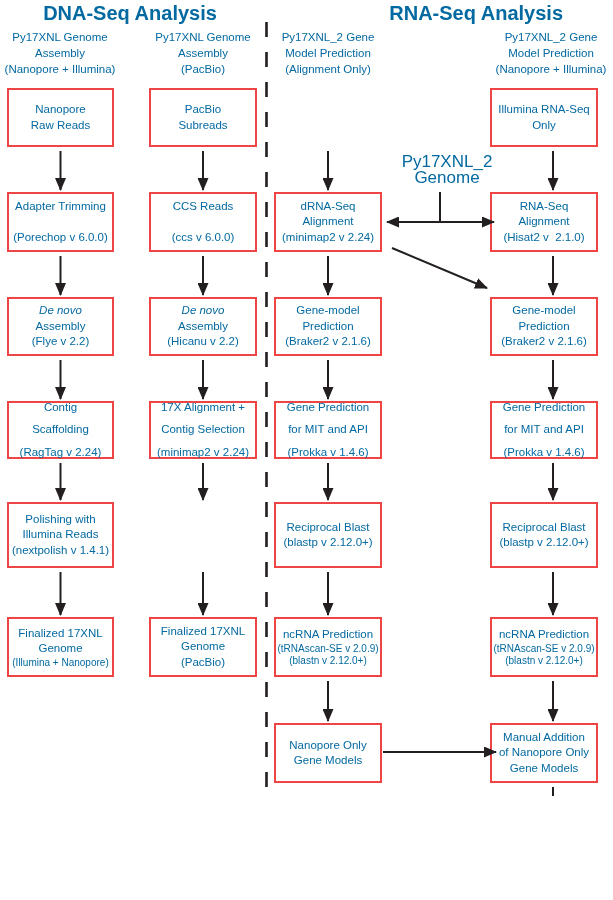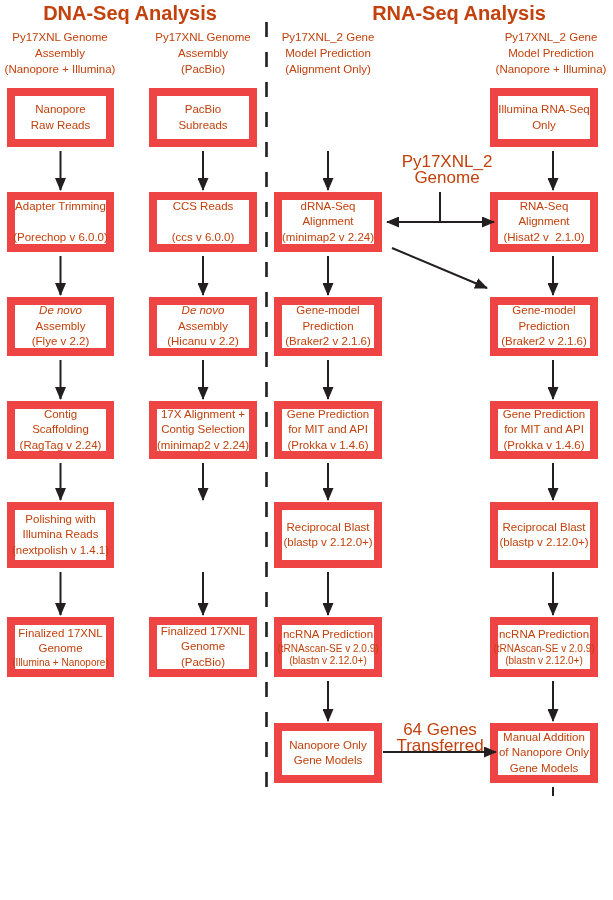--- a/index.html
+++ b/index.html
@@ -1,50 +1,50 @@
 <!DOCTYPE html>
 <html><head>
 <meta charset="utf-8">
 <style>
   html,body{margin:0;padding:0;background:#ffffff;}
   #canvas{
     position:relative;width:613px;height:796px;background:#ffffff;
-    font-family:"Liberation Sans", sans-serif;color:#c2410c;overflow:hidden;
+    font-family:"Liberation Sans", sans-serif;color:#0369a1;overflow:hidden;
   }
   .title{
     position:absolute;top:2px;width:240px;text-align:center;
     font-size:20px;font-weight:bold;letter-spacing:0px;
   }
   #title-dna{left:10px;}
-  #title-rna{left:339px;}
+  #title-rna{left:323px;text-align:right;}
   .colhead{
     position:absolute;top:29px;width:150px;text-align:center;
     font-size:11.5px;line-height:16px;
   }
   #head-c1{left:-15px;}
   #head-c2{left:128px;}
   #head-c3{left:253px;}
   #head-c4{left:476px;}
   .box{
-    position:absolute;box-sizing:border-box;border:8px solid #ef4444;background:#ffffff;
+    position:absolute;box-sizing:border-box;border:2px solid #ef4444;background:#ffffff;
     display:flex;flex-direction:column;align-items:center;justify-content:center;
     text-align:center;font-size:11.5px;line-height:15.5px;
   }
   .line{display:block;white-space:pre;}
   .sm{font-size:10px;line-height:12px;}
   .it{font-style:italic;}
   .sp{margin-bottom:15px;}
   .c1{left:7px;width:107px;}
   .c2{left:149px;width:108px;text-align:right;}
   .c3{left:274px;width:108px;}
   .c4{left:490px;width:108px;}
   .r1{top:88px;height:59px;}
   .r2{top:192px;height:60px;}
   .r3{top:297px;height:59px;}
-  .r4{top:401px;height:58px;}
+  .r4{top:401px;height:58px;gap:7px;}
   .r5{top:502px;height:66px;}
   .r6{top:617px;height:60px;}
   .r7{top:723px;height:60px;}
   .r8{top:828px;height:59px;align-items:center;}
   .freelabel{
     position:absolute;text-align:center;font-size:17px;line-height:16px;width:120px;
   }
   #label-genome{left:387px;top:154px;}
   #label-transfer{left:380px;top:722px;}
   #arrow-layer{position:absolute;left:0;top:0;width:613px;height:900px;pointer-events:none;}
@@ -194,24 +194,20 @@
     <span class="line">Gene Models</span>
   </div>
   <div class="box c4 r8">
     <span class="line">Finalized Hybrid</span>
     <span class="line">Gene Models</span>
   </div>
 
   <div class="freelabel" id="label-genome">
     <span class="line">Py17XNL_2</span>
     <span class="line">Genome</span>
-  </div>
-  <div class="freelabel" id="label-transfer">
-    <span class="line">64 Genes</span>
-    <span class="line">Transferred</span>
   </div>
 
   <svg id="arrow-layer" viewBox="0 0 613 900" xmlns="http://www.w3.org/2000/svg">
     <defs>
       <marker id="ah" viewBox="0 0 13 11" refX="12" refY="5.5" markerWidth="13" markerHeight="11" orient="auto-start-reverse" markerUnits="userSpaceOnUse">
         <path d="M0,0 L13,5.5 L0,11 Z" fill="#231f20"></path>
       </marker>
     </defs>
     <g stroke="#231f20" stroke-width="2" fill="none">
 

